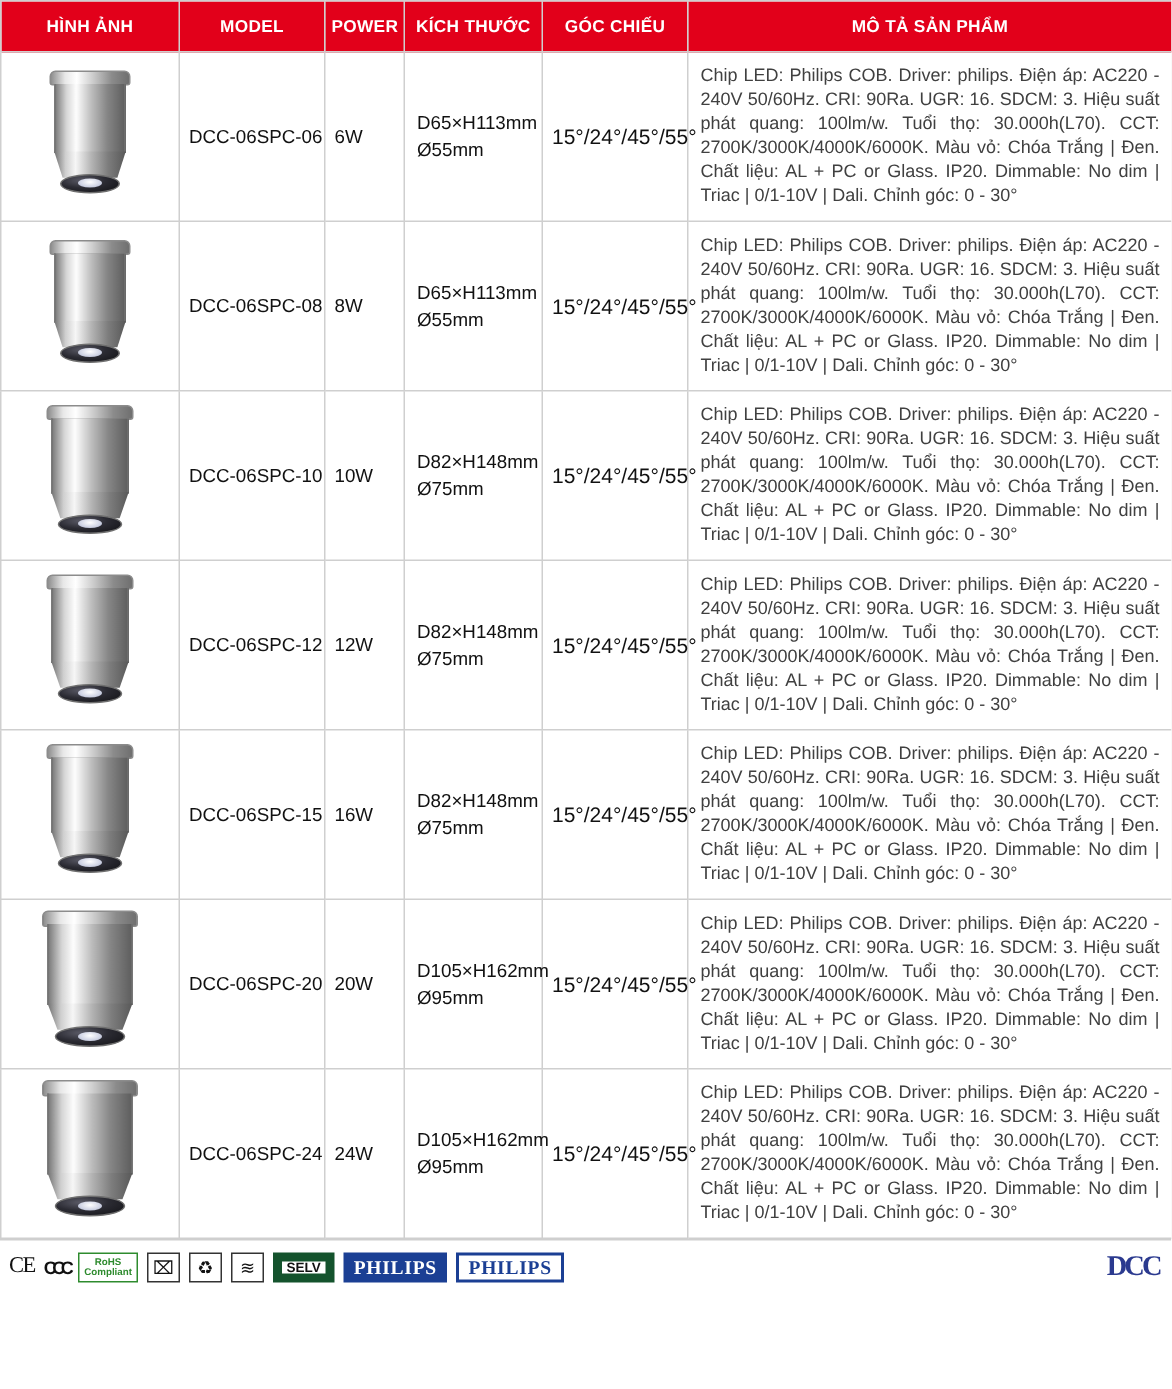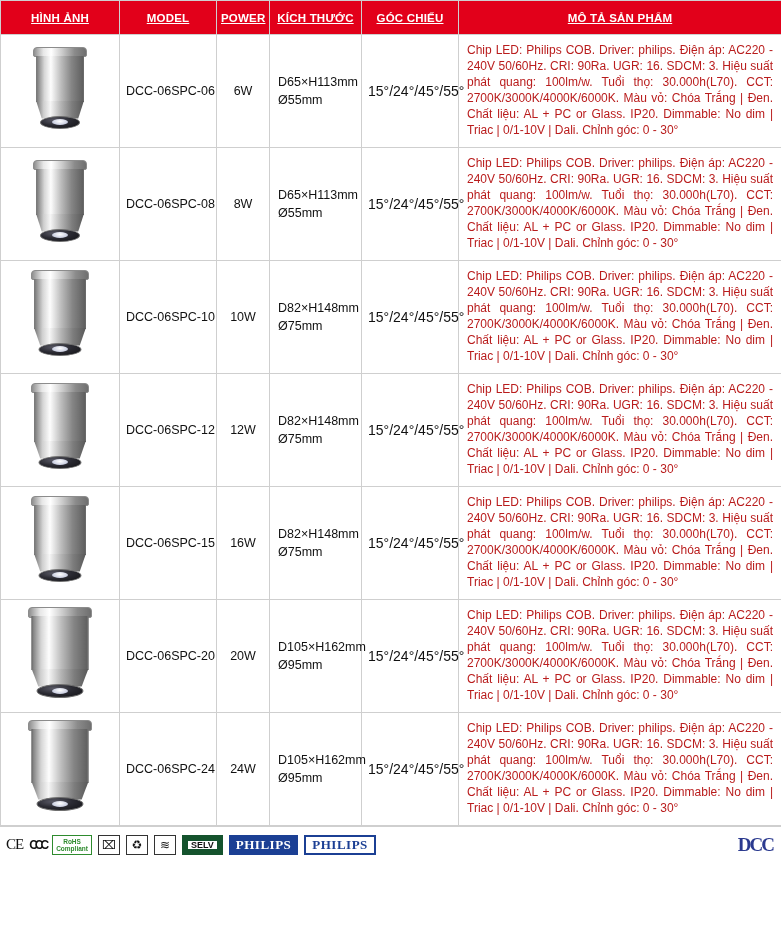--- a/index.html
+++ b/index.html
@@ -27,50 +27,48 @@
   thead th {
     background: #e2001a;
     color: #ffffff;
     font-size: 11.5px;
     font-weight: bold;
     letter-spacing: .2px;
     height: 34px;
     padding: 0 4px;
     border: 1px solid #e2001a;
     text-align: center;
-    text-decoration: underline;
   }
   col.c-img    { width: 119px; }
   col.c-model  { width: 97px; }
   col.c-power  { width: 53px; }
   col.c-size   { width: 92px; }
   col.c-angle  { width: 97px; }
   col.c-desc   { width: 323px; }
 
   tbody td {
     font-size: 12.5px;
     color: #111;
     padding: 4px 6px;
   }
   td.img-cell {
     text-align: center;
     padding: 6px 0;
     height: 113px;
   }
   td.model-cell, td.power-cell, td.angle-cell {
-    text-align: center;
     white-space: nowrap;
   }
   td.size-cell { text-align: left; line-height: 1.45; padding-left: 8px; margin-top: 38px; }
   td.desc-cell {
     font-size: 12px;
     line-height: 1.33;
     text-align: justify;
     padding: 6px 8px;
-    color: #b91c1c;
+    color: #404040;
   }
   td.angle-cell { font-size: 14px; }
 
   
   .lamp {
     position: relative;
     display: inline-block;
     width: 56px;
     height: 86px;
   }

